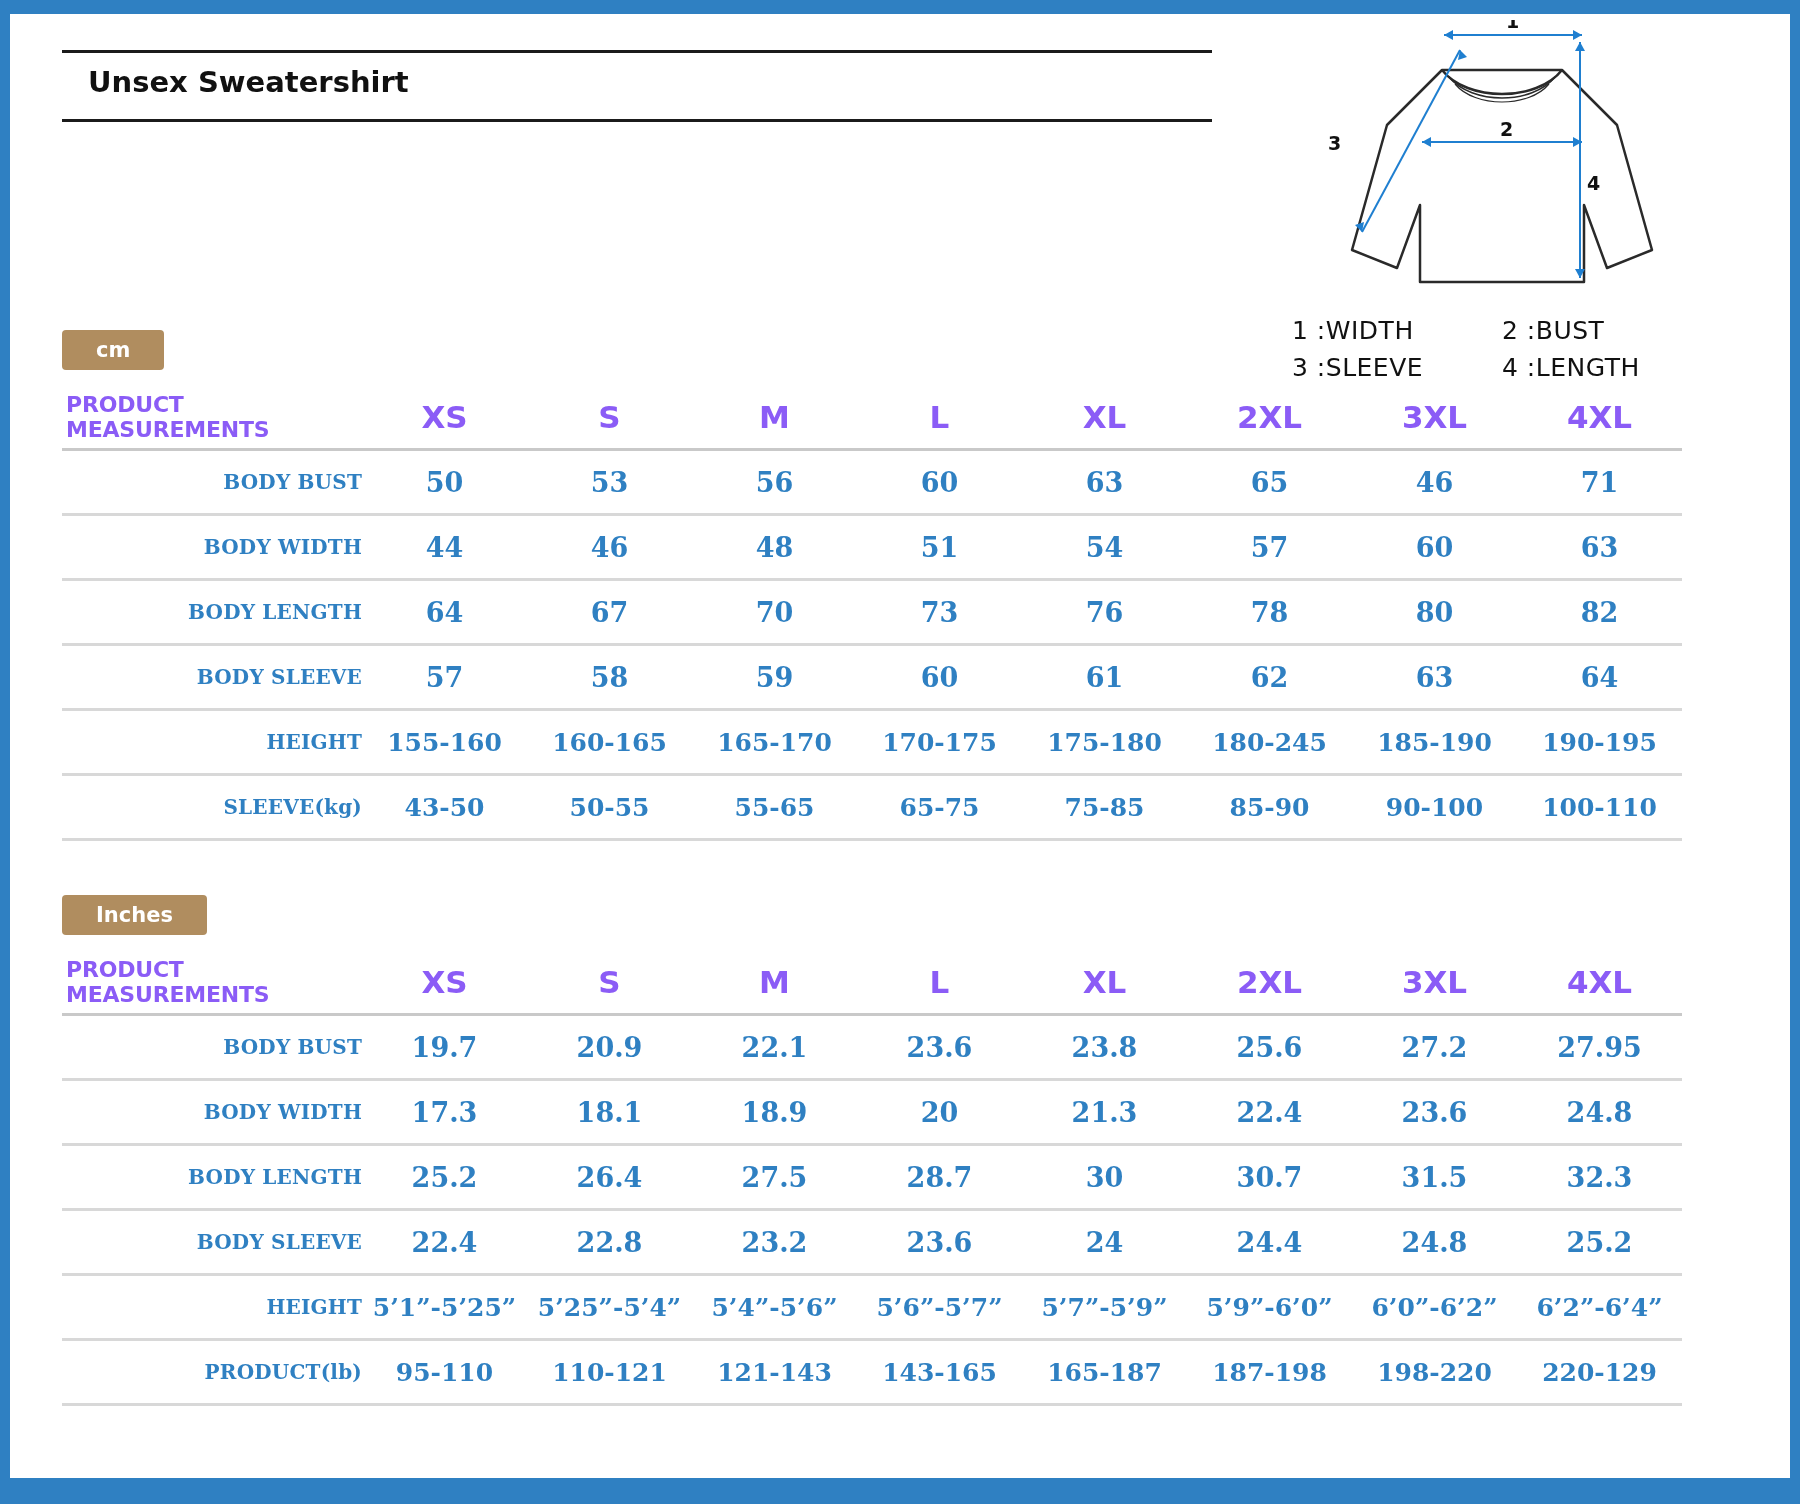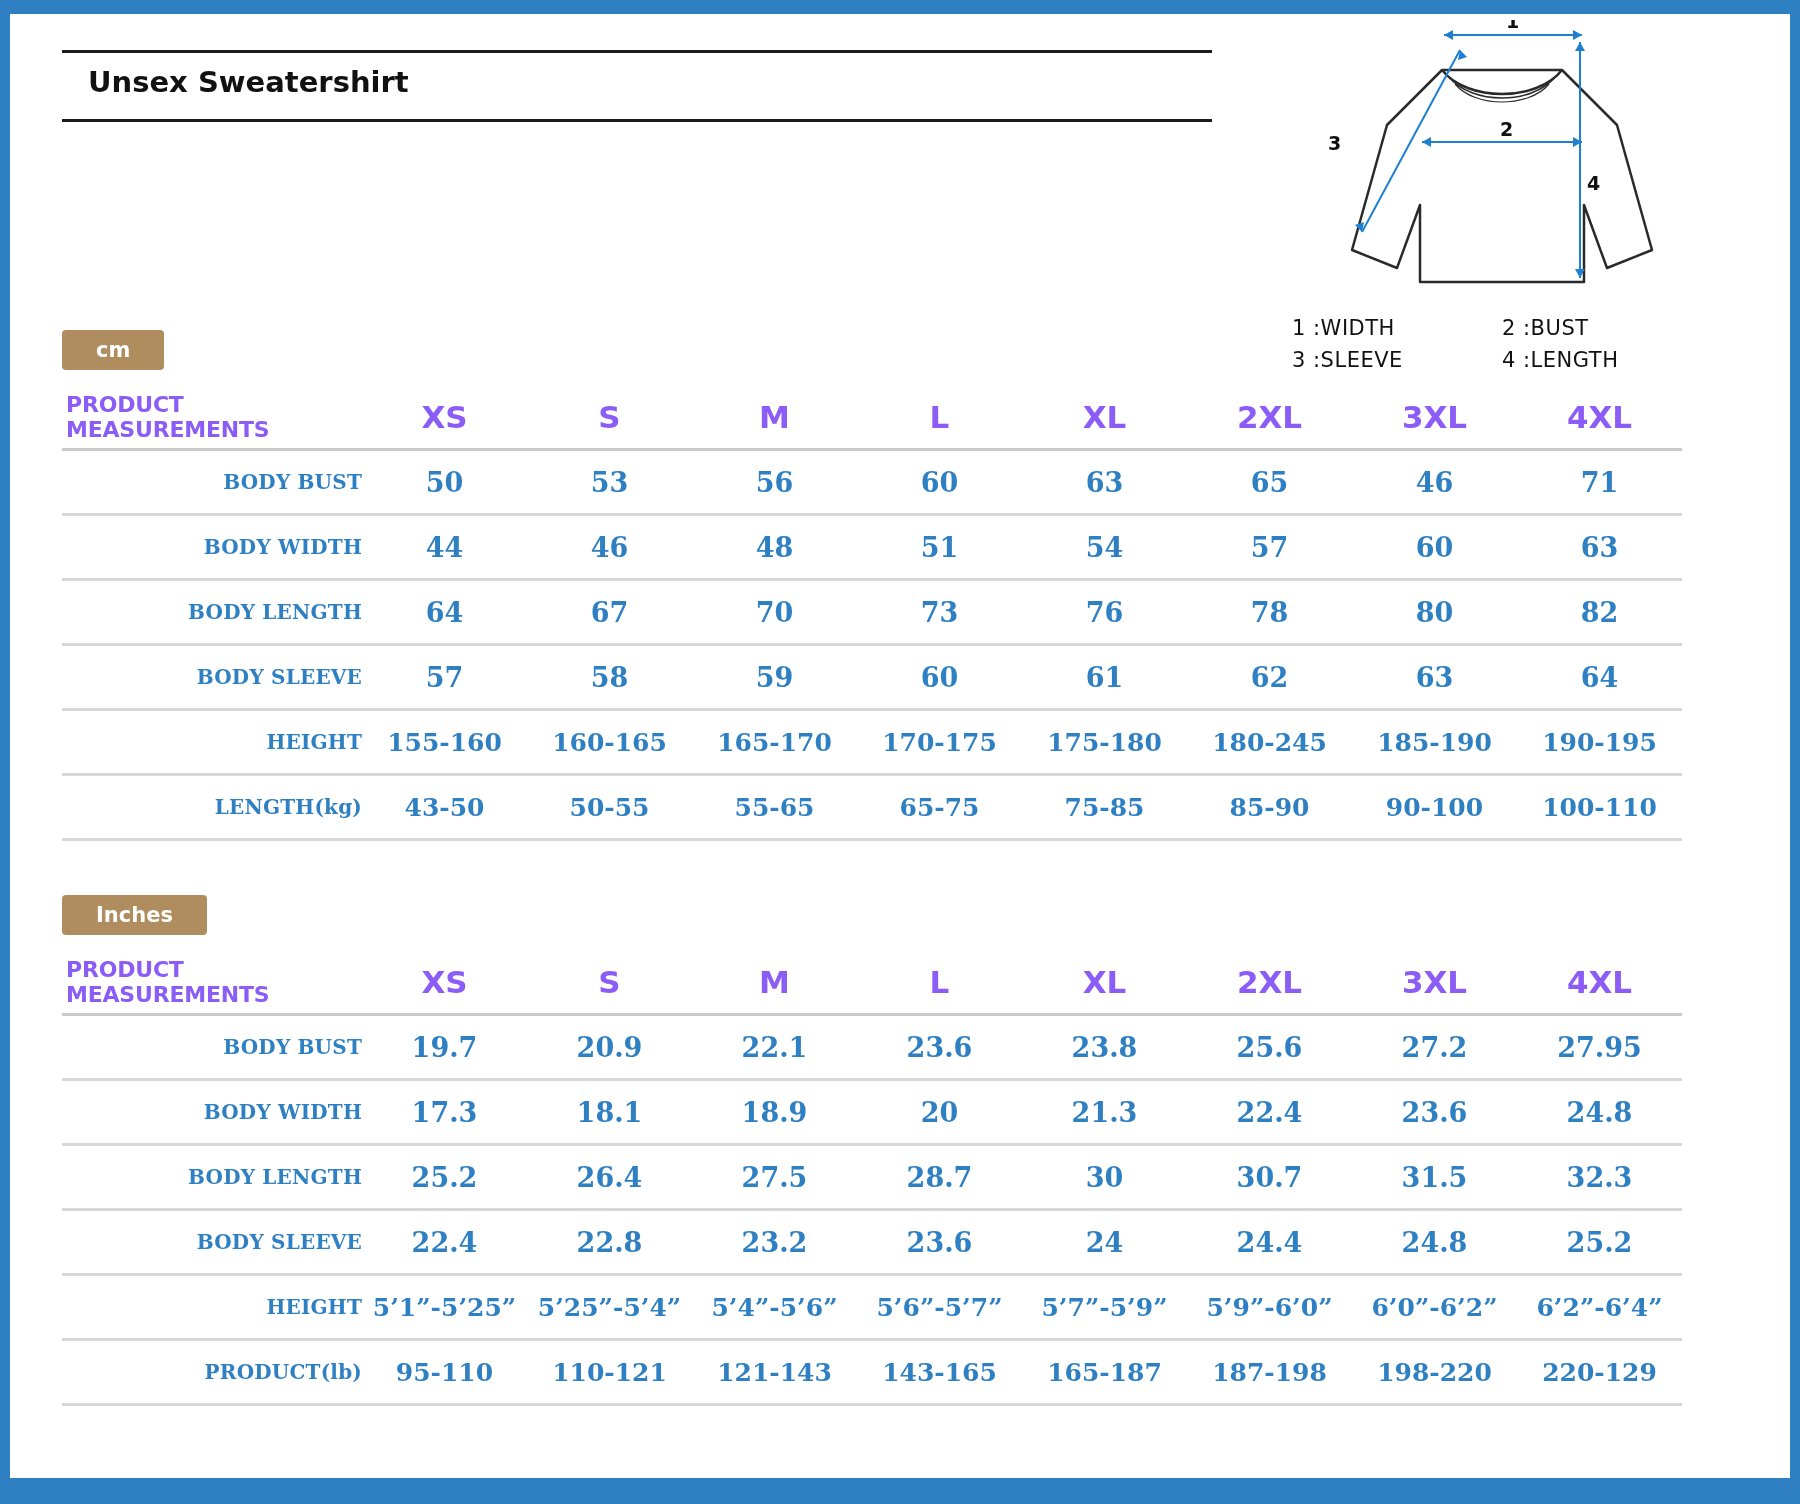--- a/index.html
+++ b/index.html
@@ -76,21 +76,21 @@
     width: 420px;
     height: 300px;
   }
   .legend {
     position: absolute;
     right: 78px;
     top: 316px;
     width: 420px;
     color: #111;
     font-family: "DejaVu Sans", sans-serif;
-    font-size: 21px;
+    font-size: 25px;
     letter-spacing: 0.5px;
   }
   .legend-row {
     display: flex;
     margin-bottom: 8px;
   }
   .legend-row span {
     width: 50%;
   }
 
@@ -294,21 +294,21 @@
           <td class="narrow">155-160</td>
           <td class="narrow">160-165</td>
           <td class="narrow">165-170</td>
           <td class="narrow">170-175</td>
           <td class="narrow">175-180</td>
           <td class="narrow">180-245</td>
           <td class="narrow">185-190</td>
           <td class="narrow">190-195</td>
         </tr>
         <tr>
-          <td class="rowhead">LENGTH(kg)</td>
+          <td class="rowhead">SLEEVE(kg)</td>
           <td class="narrow">43-50</td>
           <td class="narrow">50-55</td>
           <td class="narrow">55-65</td>
           <td class="narrow">65-75</td>
           <td class="narrow">75-85</td>
           <td class="narrow">85-90</td>
           <td class="narrow">90-100</td>
           <td class="narrow">100-110</td>
         </tr>
       </tbody>

